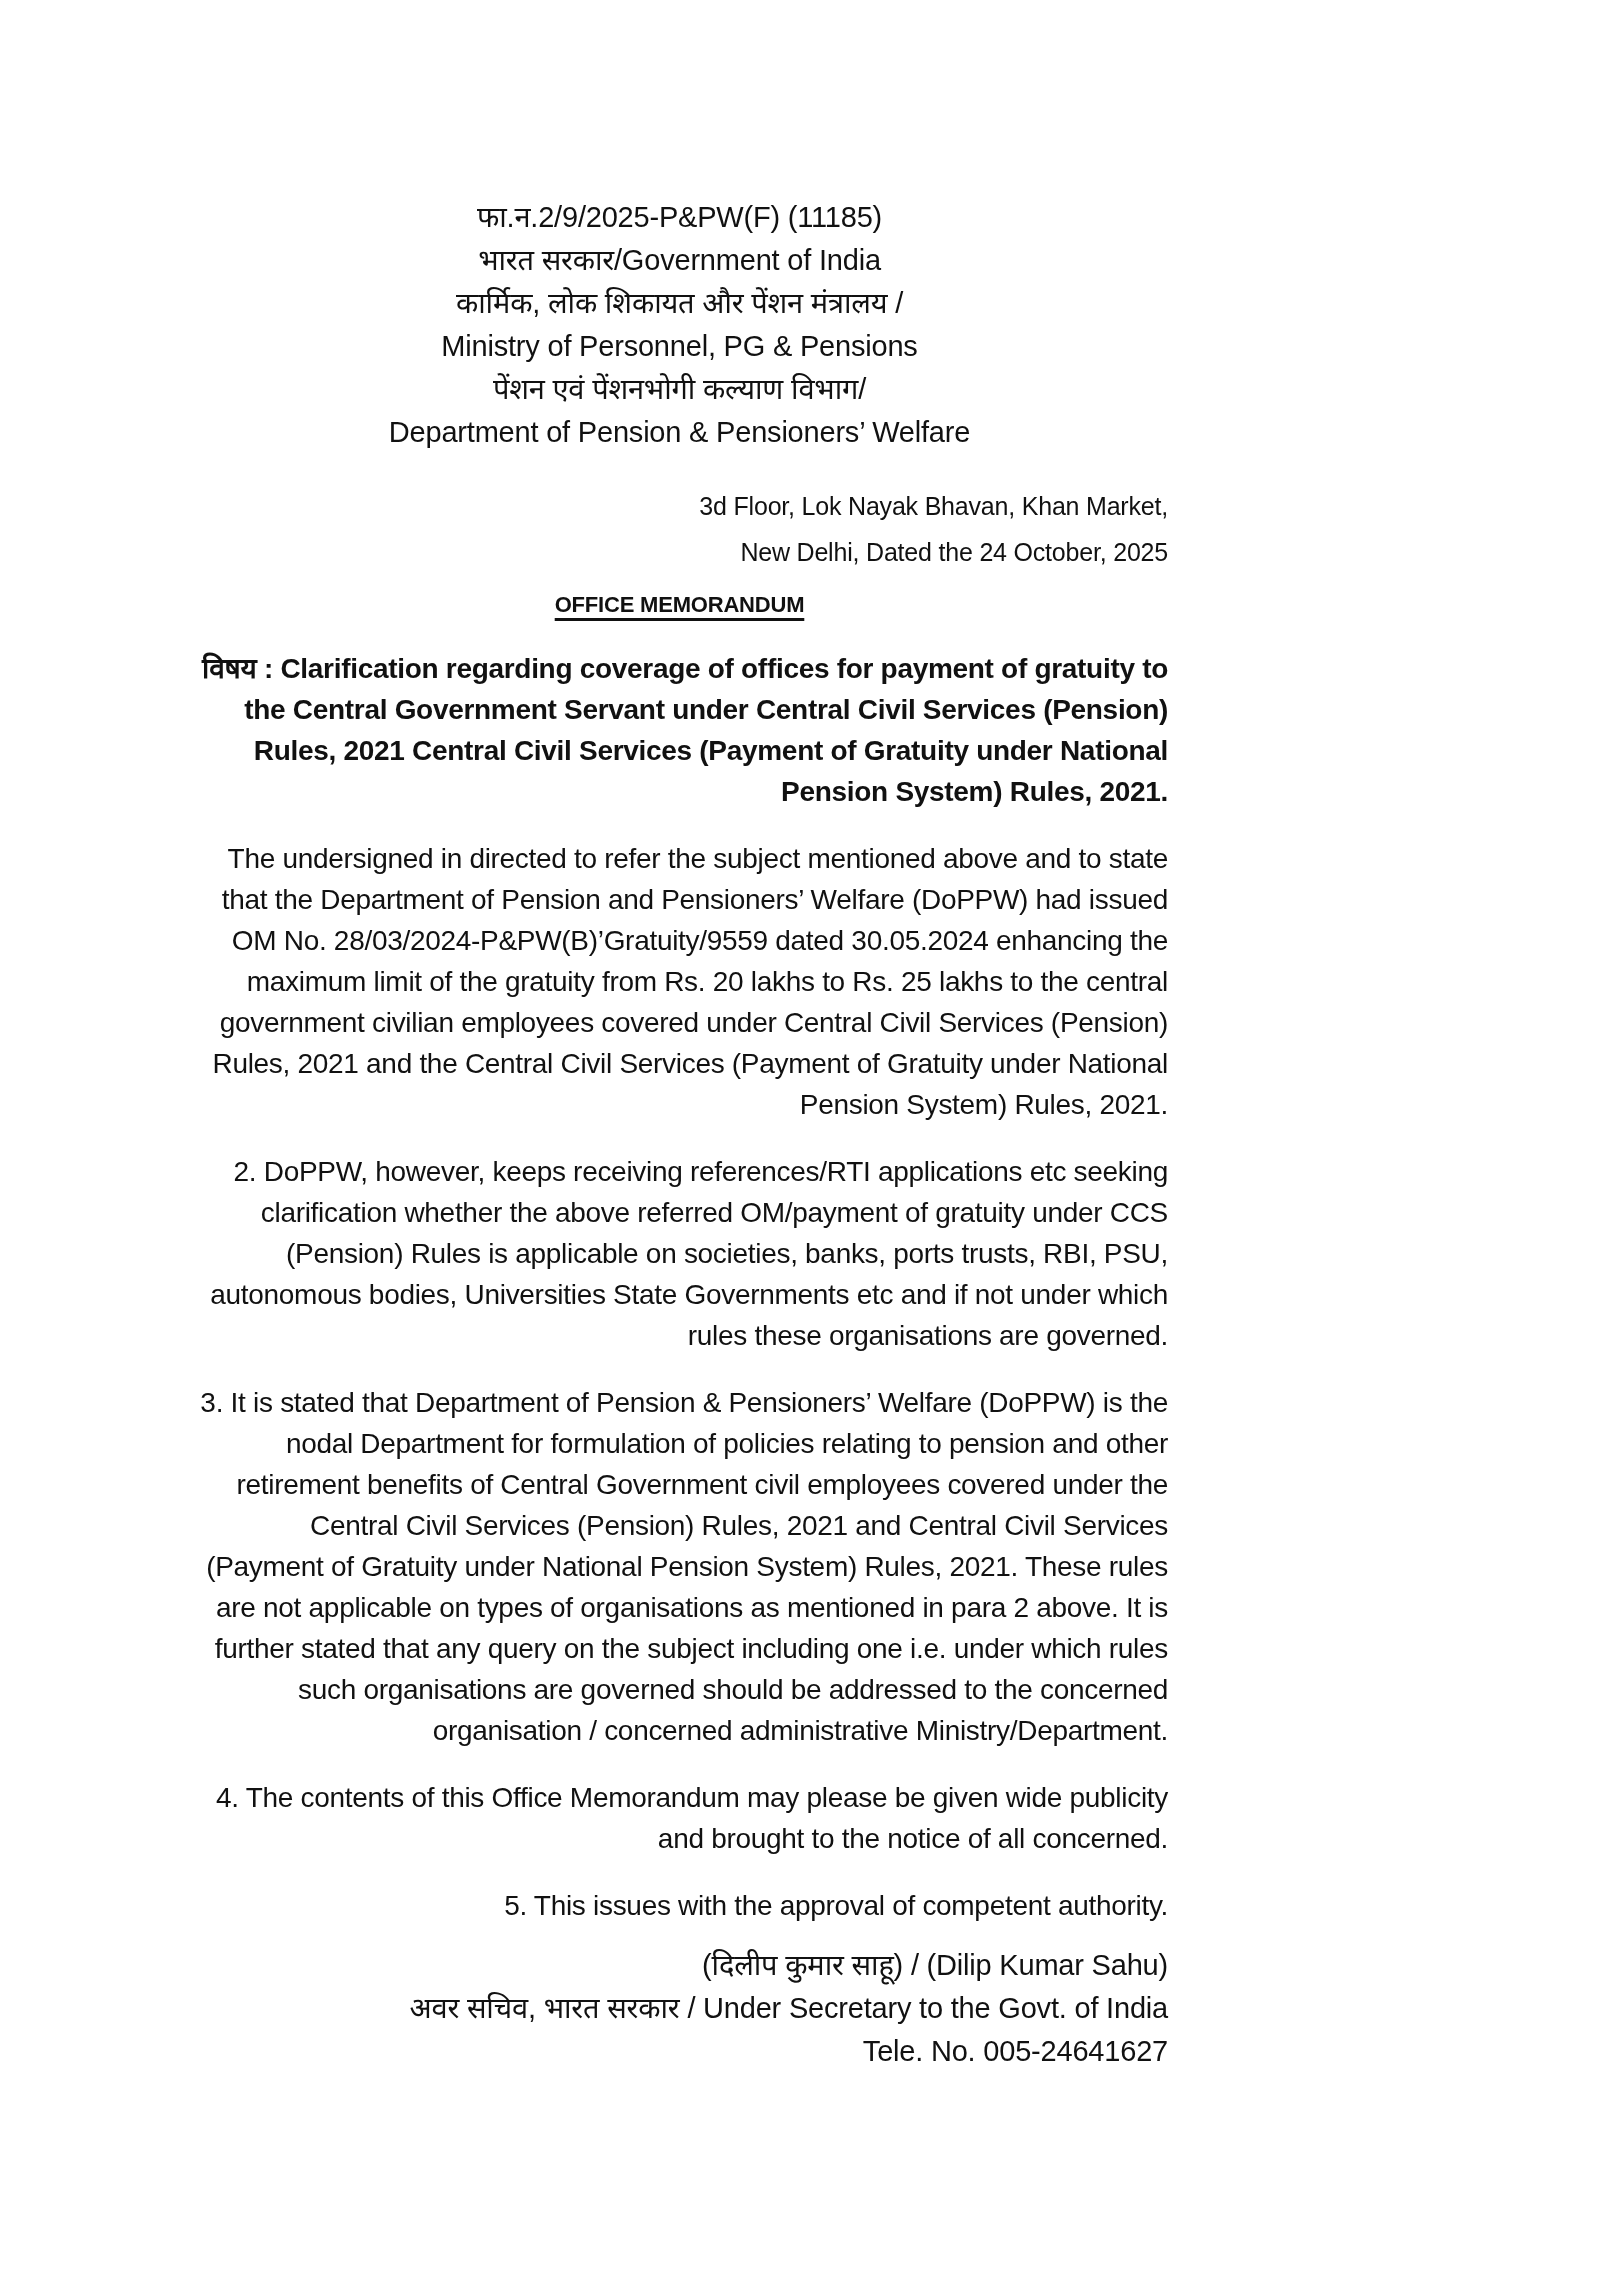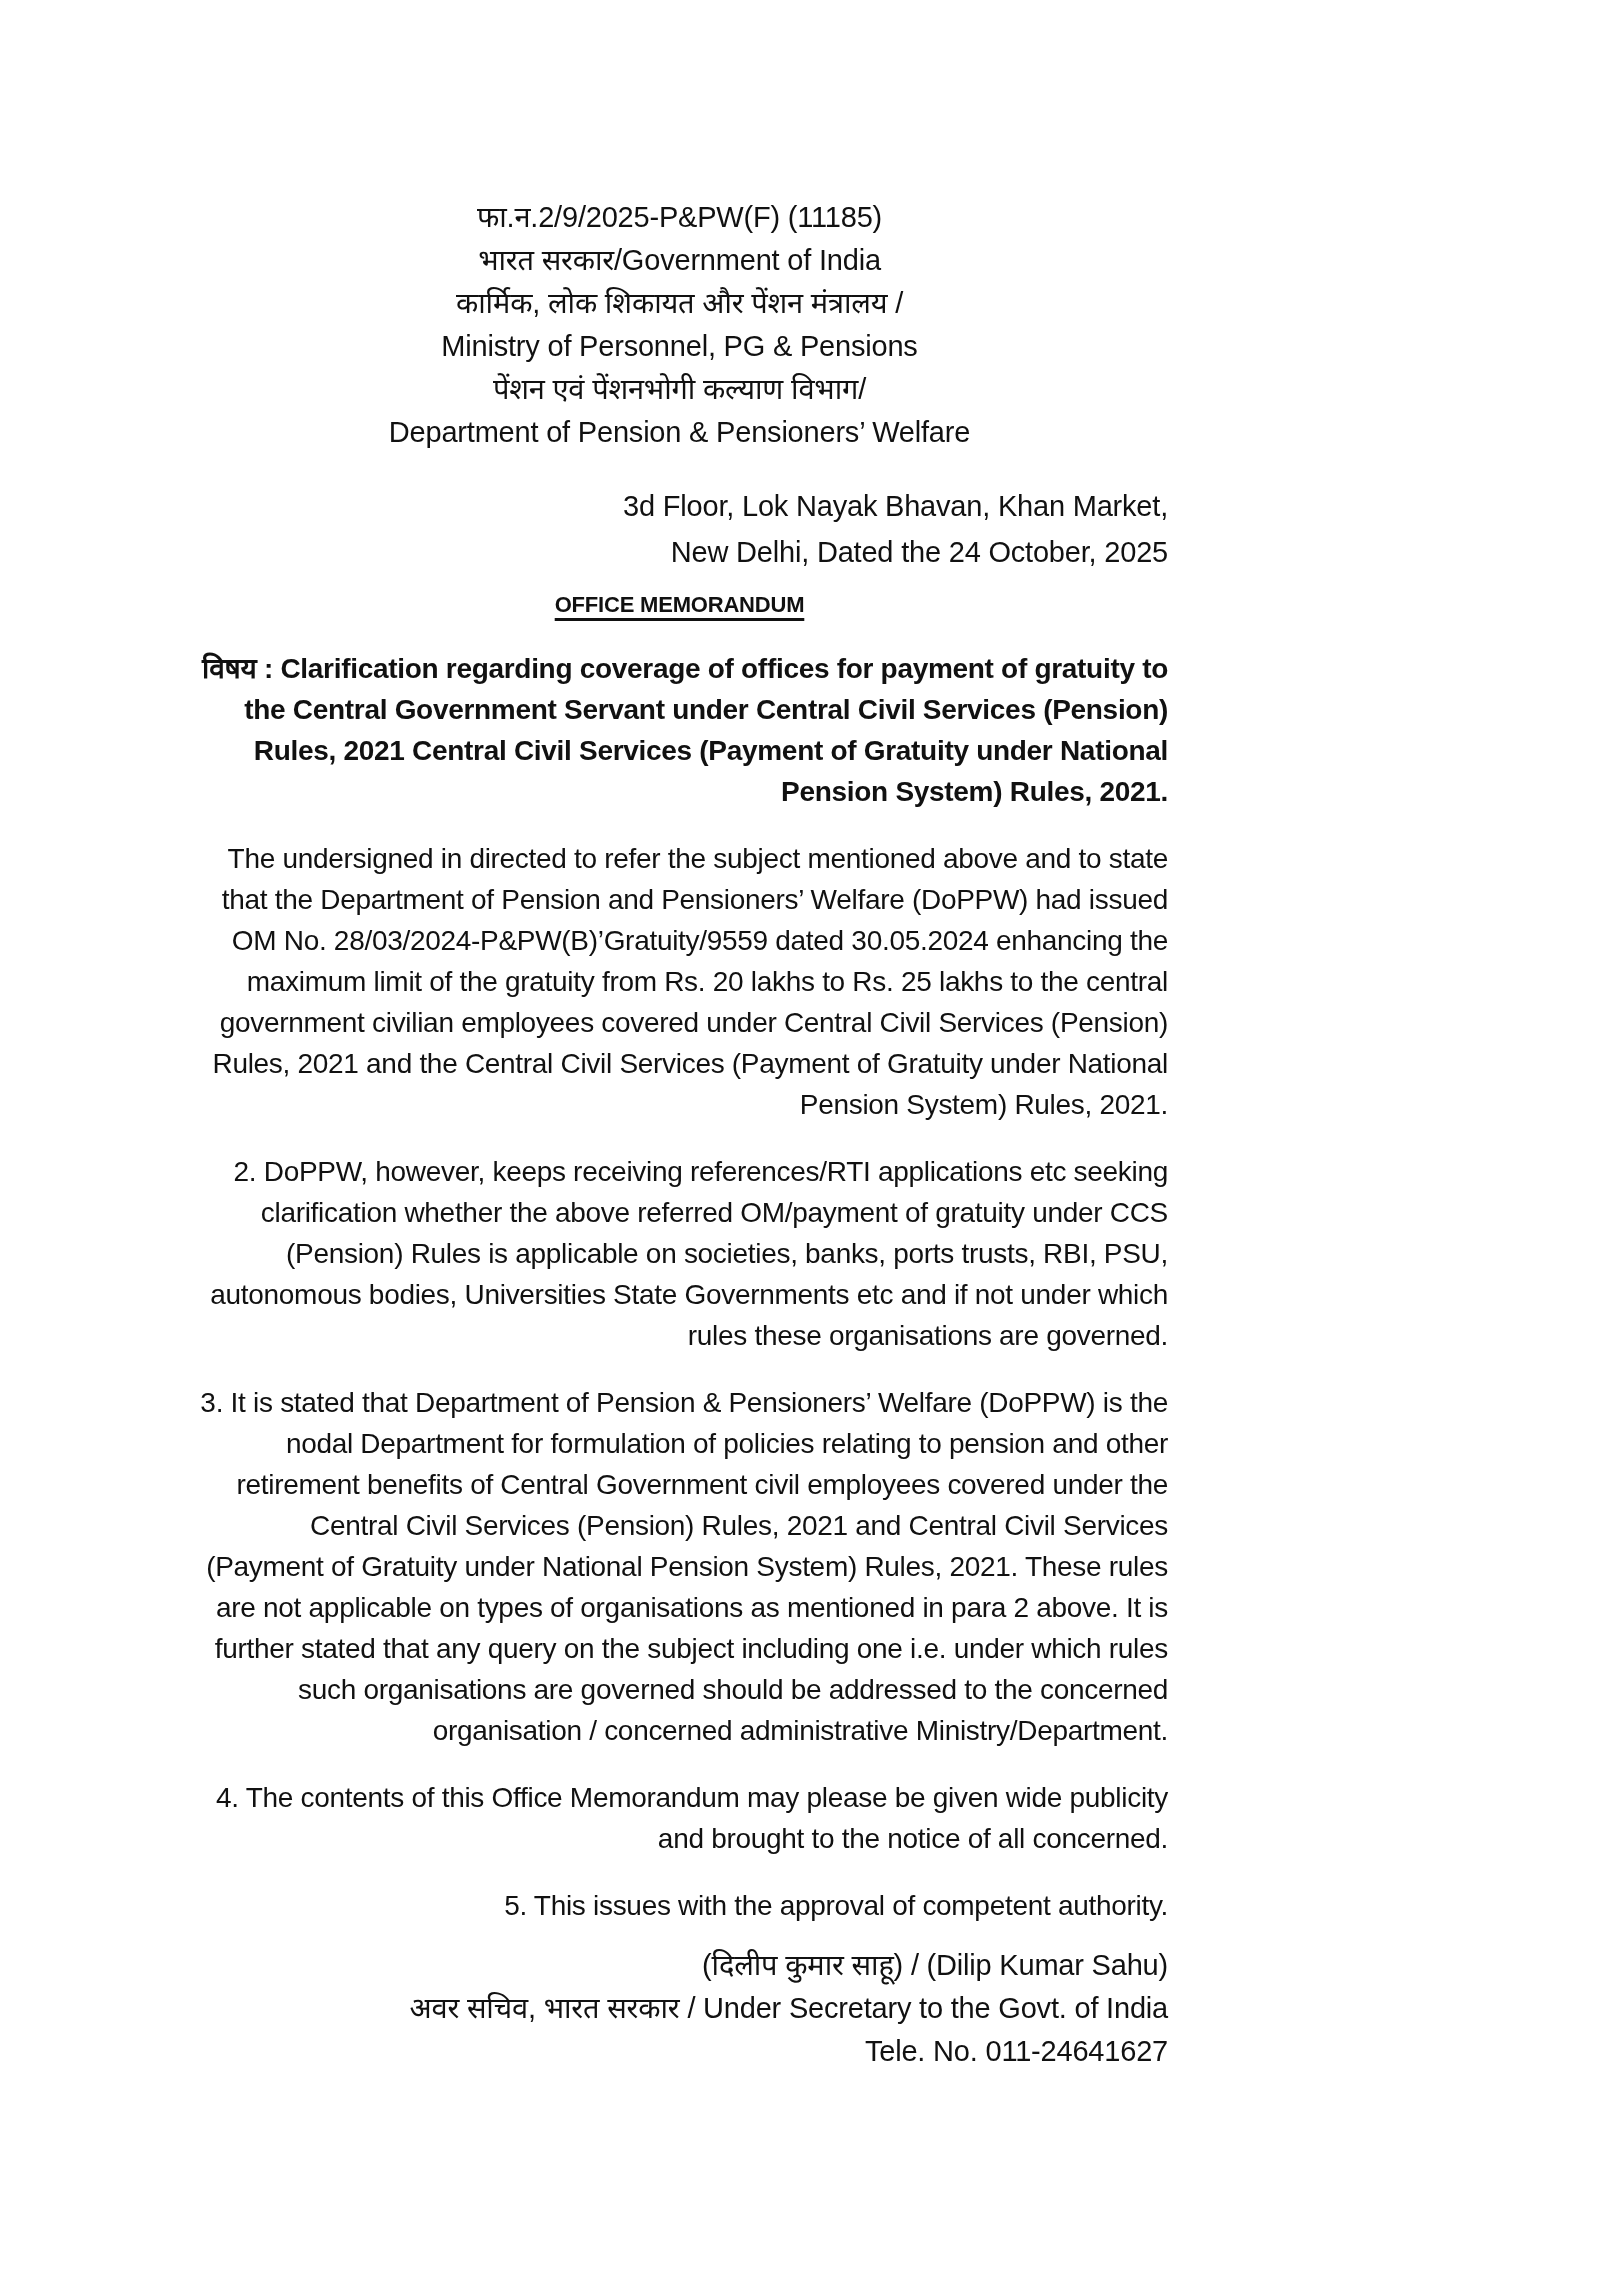--- a/index.html
+++ b/index.html
@@ -26,21 +26,21 @@
       text-align: center;
       font-size: 29px;
       line-height: 43px;
       letter-spacing: -0.2px;
     }
     .letterhead .h-line {
       white-space: nowrap;
     }
     .address-block {
       text-align: right;
-      font-size: 29px;
+      font-size: 25px;
       line-height: 46px;
       margin-top: 29px;
       letter-spacing: -0.2px;
     }
     .om-title {
       text-align: center;
       margin-top: 17px;
       font-size: 22px;
       font-weight: bold;
       letter-spacing: -0.2px;
@@ -100,17 +100,17 @@
 
   <p class="body-para">The undersigned in directed to refer the subject mentioned above and to state that the Department of Pension and Pensioners’ Welfare (DoPPW) had issued OM No. 28/03/2024-P&amp;PW(B)’Gratuity/9559 dated 30.05.2024 enhancing the maximum limit of the gratuity from Rs. 20 lakhs to Rs. 25 lakhs to the central government civilian employees covered under Central Civil Services (Pension) Rules, 2021 and the Central Civil Services (Payment of Gratuity under National Pension System) Rules, 2021.</p>
   <p class="body-para">2. DoPPW, however, keeps receiving references/RTI applications etc seeking clarification whether the above referred OM/payment of gratuity under CCS (Pension) Rules is applicable on societies, banks, ports trusts, RBI, PSU, autonomous bodies, Universities State Governments etc and if not under which rules these organisations are governed.</p>
   <p class="body-para">3. It is stated that Department of Pension &amp; Pensioners’ Welfare (DoPPW) is the nodal Department for formulation of policies relating to pension and other retirement benefits of Central Government civil employees covered under the Central Civil Services (Pension) Rules, 2021 and Central Civil Services (Payment of Gratuity under National Pension System) Rules, 2021. These rules are not applicable on types of organisations as mentioned in para 2 above. It is further stated that any query on the subject including one i.e. under which rules such organisations are governed should be addressed to the concerned organisation / concerned administrative Ministry/Department.</p>
   <p class="body-para">4. The contents of this Office Memorandum may please be given wide publicity and brought to the notice of all concerned.</p>
   <p class="body-para">5. This issues with the approval of competent authority.</p>
 
   <div class="signature-block">
     <div>(दिलीप कुमार साहू) / (Dilip Kumar Sahu)</div>
     <div>अवर सचिव, भारत सरकार / Under Secretary to the Govt. of India</div>
-    <div>Tele. No. 011-24641627</div>
+    <div>Tele. No. 005-24641627</div>
   </div>
 
 </div>
 
 
 </body></html>

